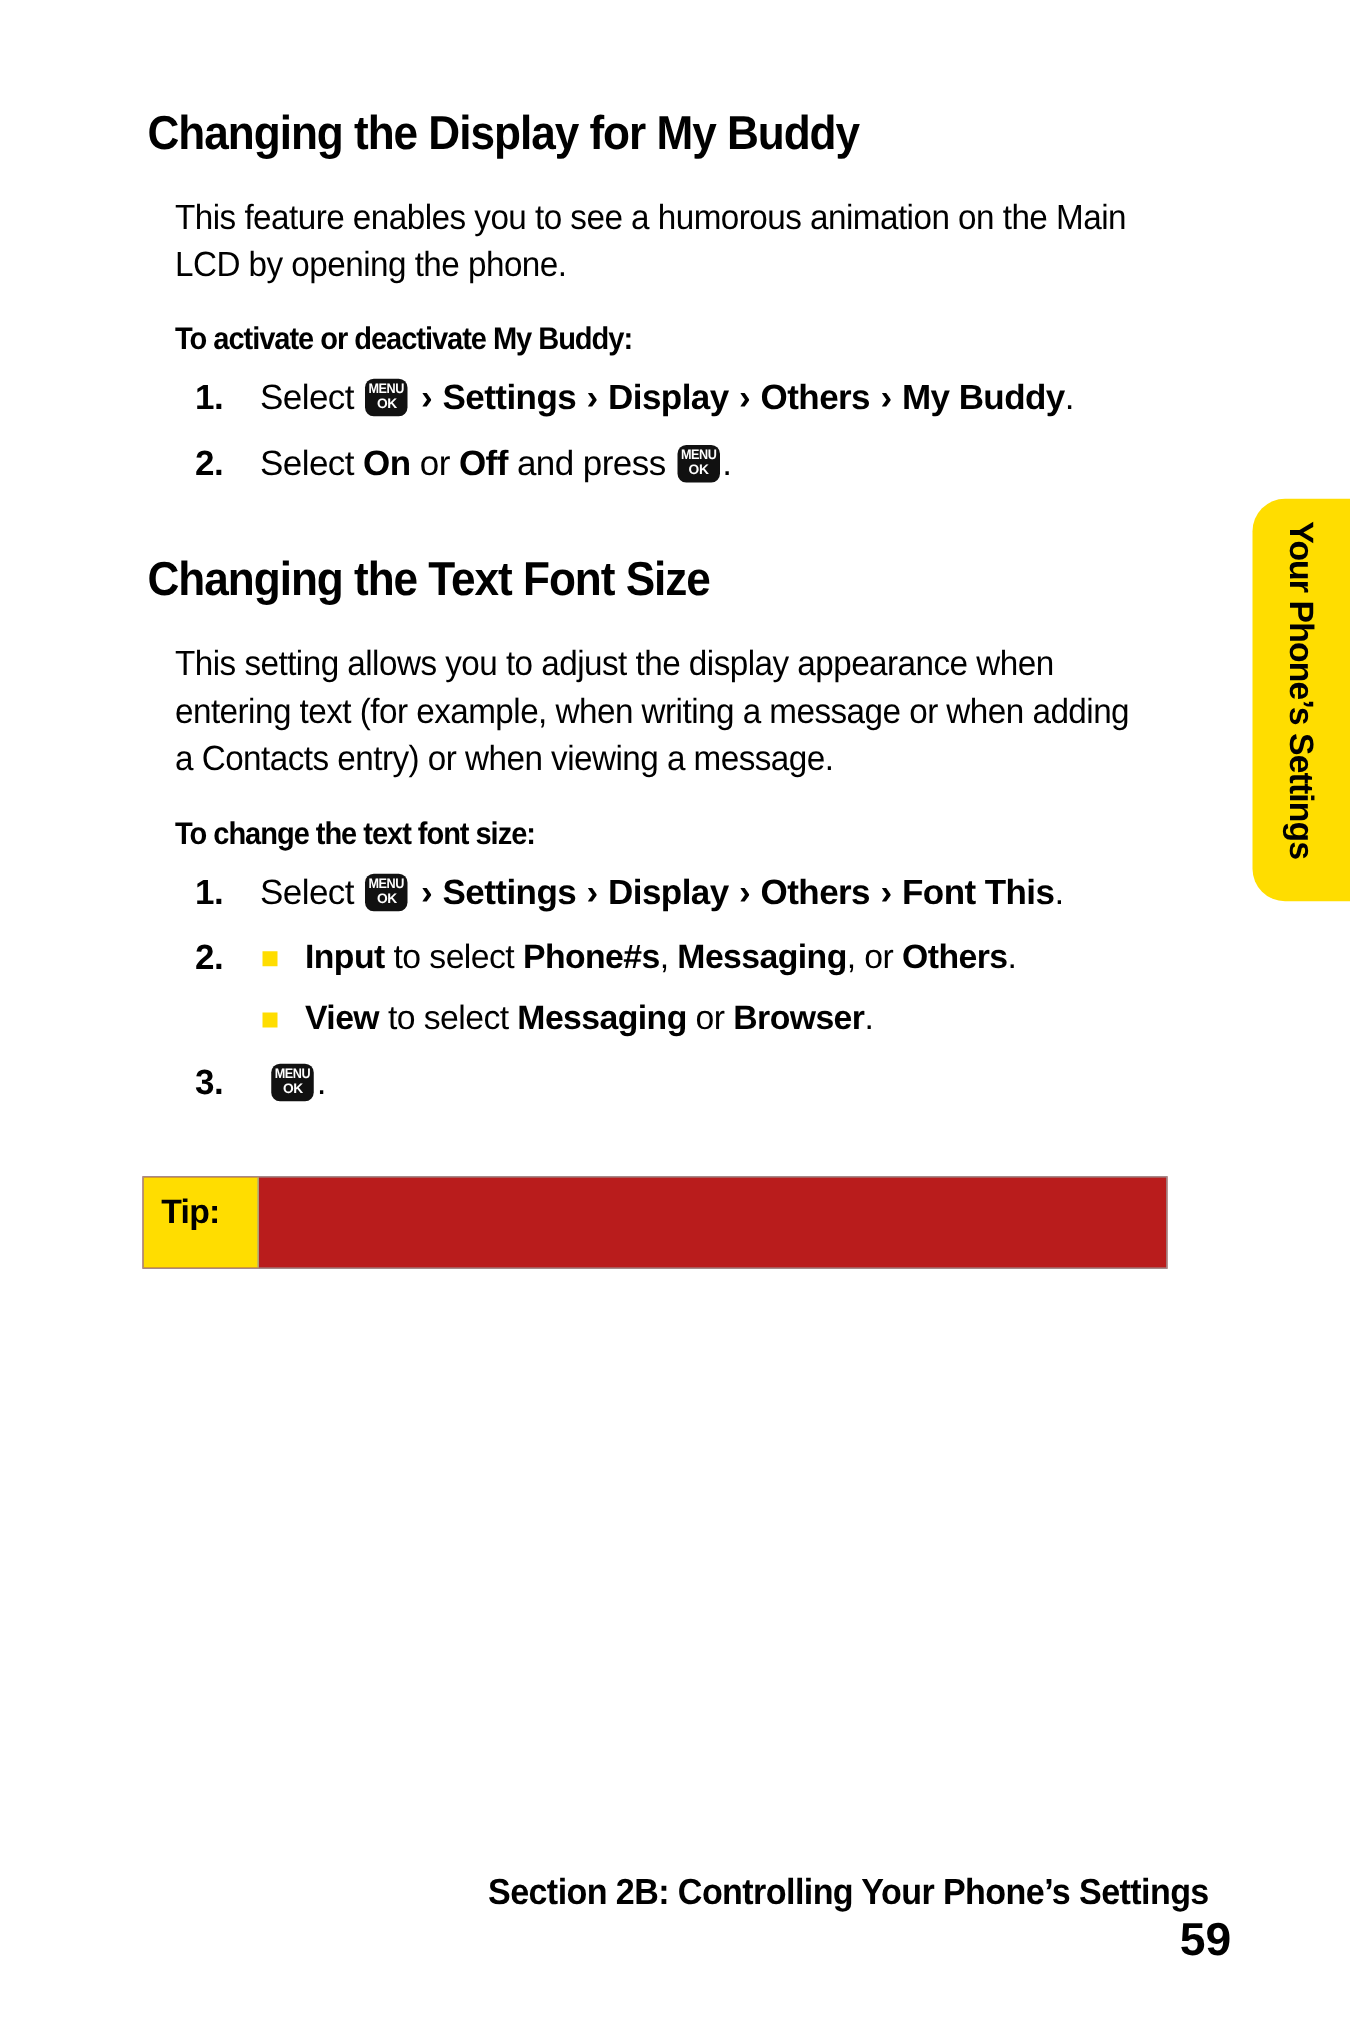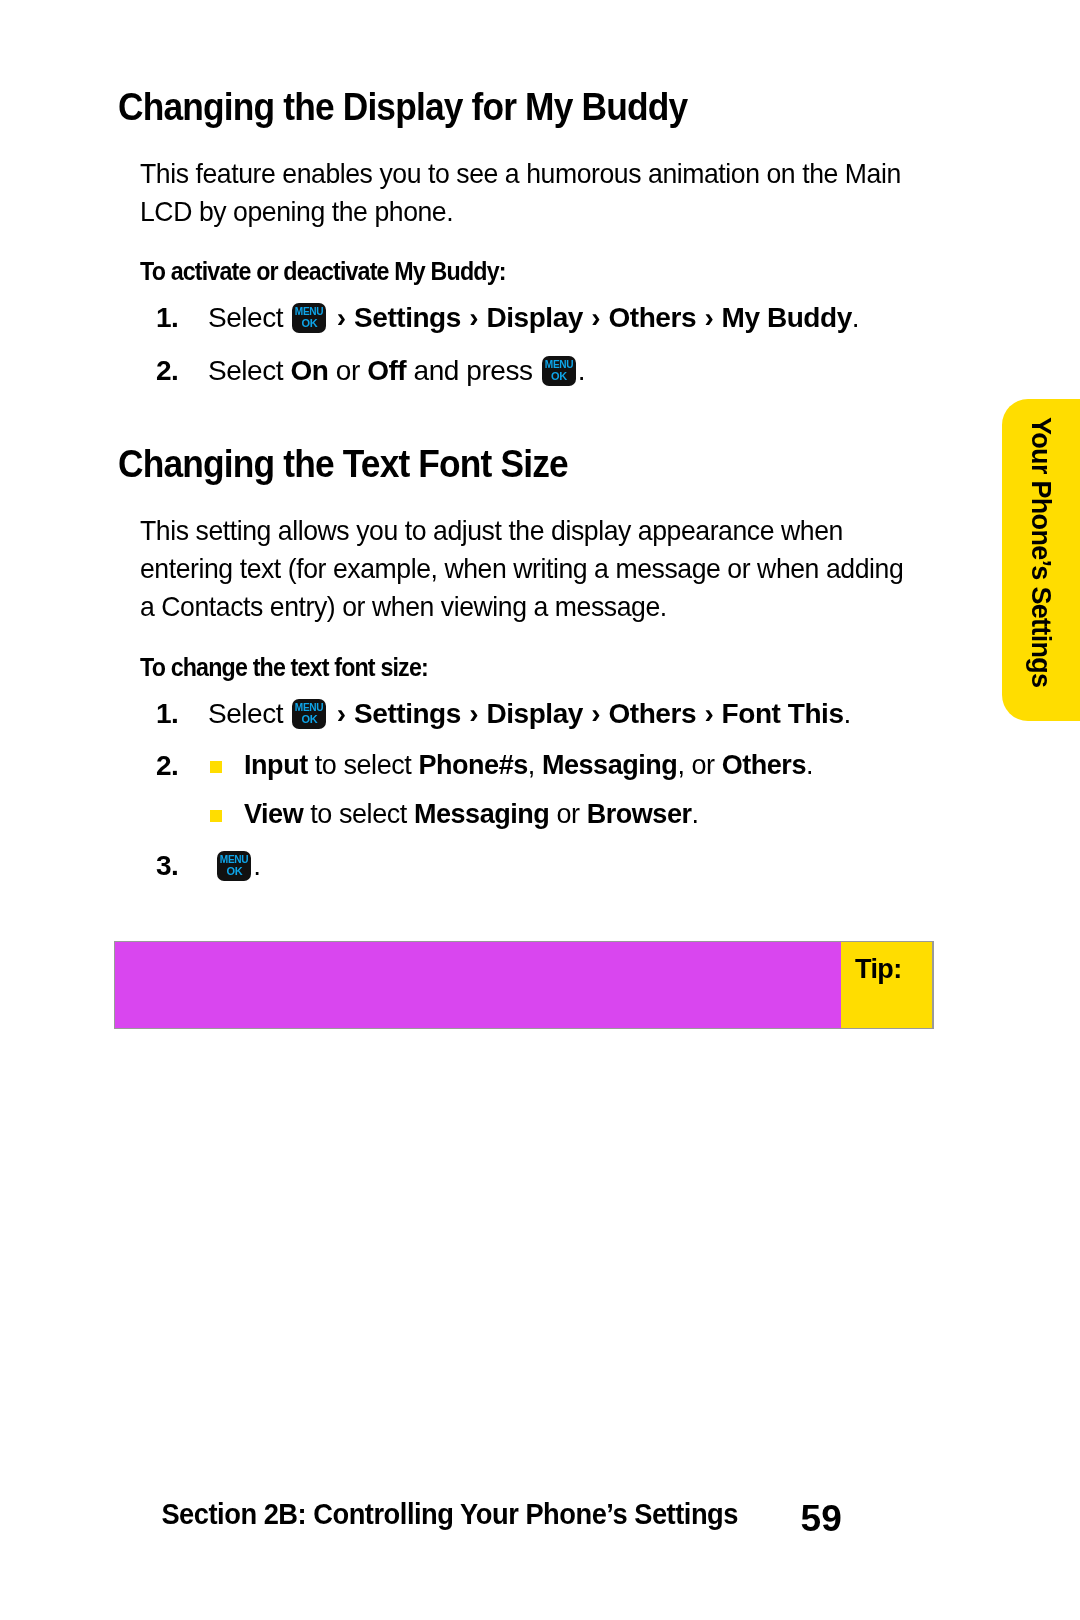--- a/index.html
+++ b/index.html
@@ -117,21 +117,21 @@
     display: block;
   }
 
   b, strong { font-weight: bold; }
   .chev { font-weight: bold; padding: 0 1px; }
 
   
   .menukey {
     display: inline-block;
     background: #111111;
-    color: #0ea5e9;
+    color: #ffffff;
     border-radius: 7px;
     width: 34px;
     height: 30px;
     vertical-align: -6px;
     margin: 0 2px;
     position: relative;
     text-align: center;
     overflow: hidden;
   }
   .menukey .m1 {
@@ -150,26 +150,25 @@
     line-height: 11px;
     letter-spacing: -0.3px;
   }
 
   
   .tip-box {
     position: absolute;
     left: 114px;
     top: 941px;
     width: 820px;
-    height: 88px;
+    height: 74px;
     border: 1px solid #9a9a9a;
     box-sizing: border-box;
     display: flex;
-    background: #d946ef;
-    justify-content: flex-end;
+    background: #b91c1c;
   }
   .tip-label-cell {
     width: 92px;
     background: #FFDD00;
     border-right: 1px solid #9a9a9a;
     box-sizing: border-box;
     display: flex;
     align-items: flex-start;
     justify-content: flex-start;
     padding: 12px 0 0 14px;
@@ -223,21 +222,22 @@
   }
 
   
   .footer {
     position: absolute;
     left: 0;
     top: 1498px;
     width: 985px;
     display: flex;
     justify-content: center;
-    align-items: flex-start;
+    align-items: flex-end;
+    flex-direction: column;
   }
   .footer-title {
     font-size: 29px;
     font-weight: bold;
     letter-spacing: -0.5px;
     transform: scaleX(0.94);
     transform-origin: center;
   }
   .footer-page {
     font-size: 37px;

